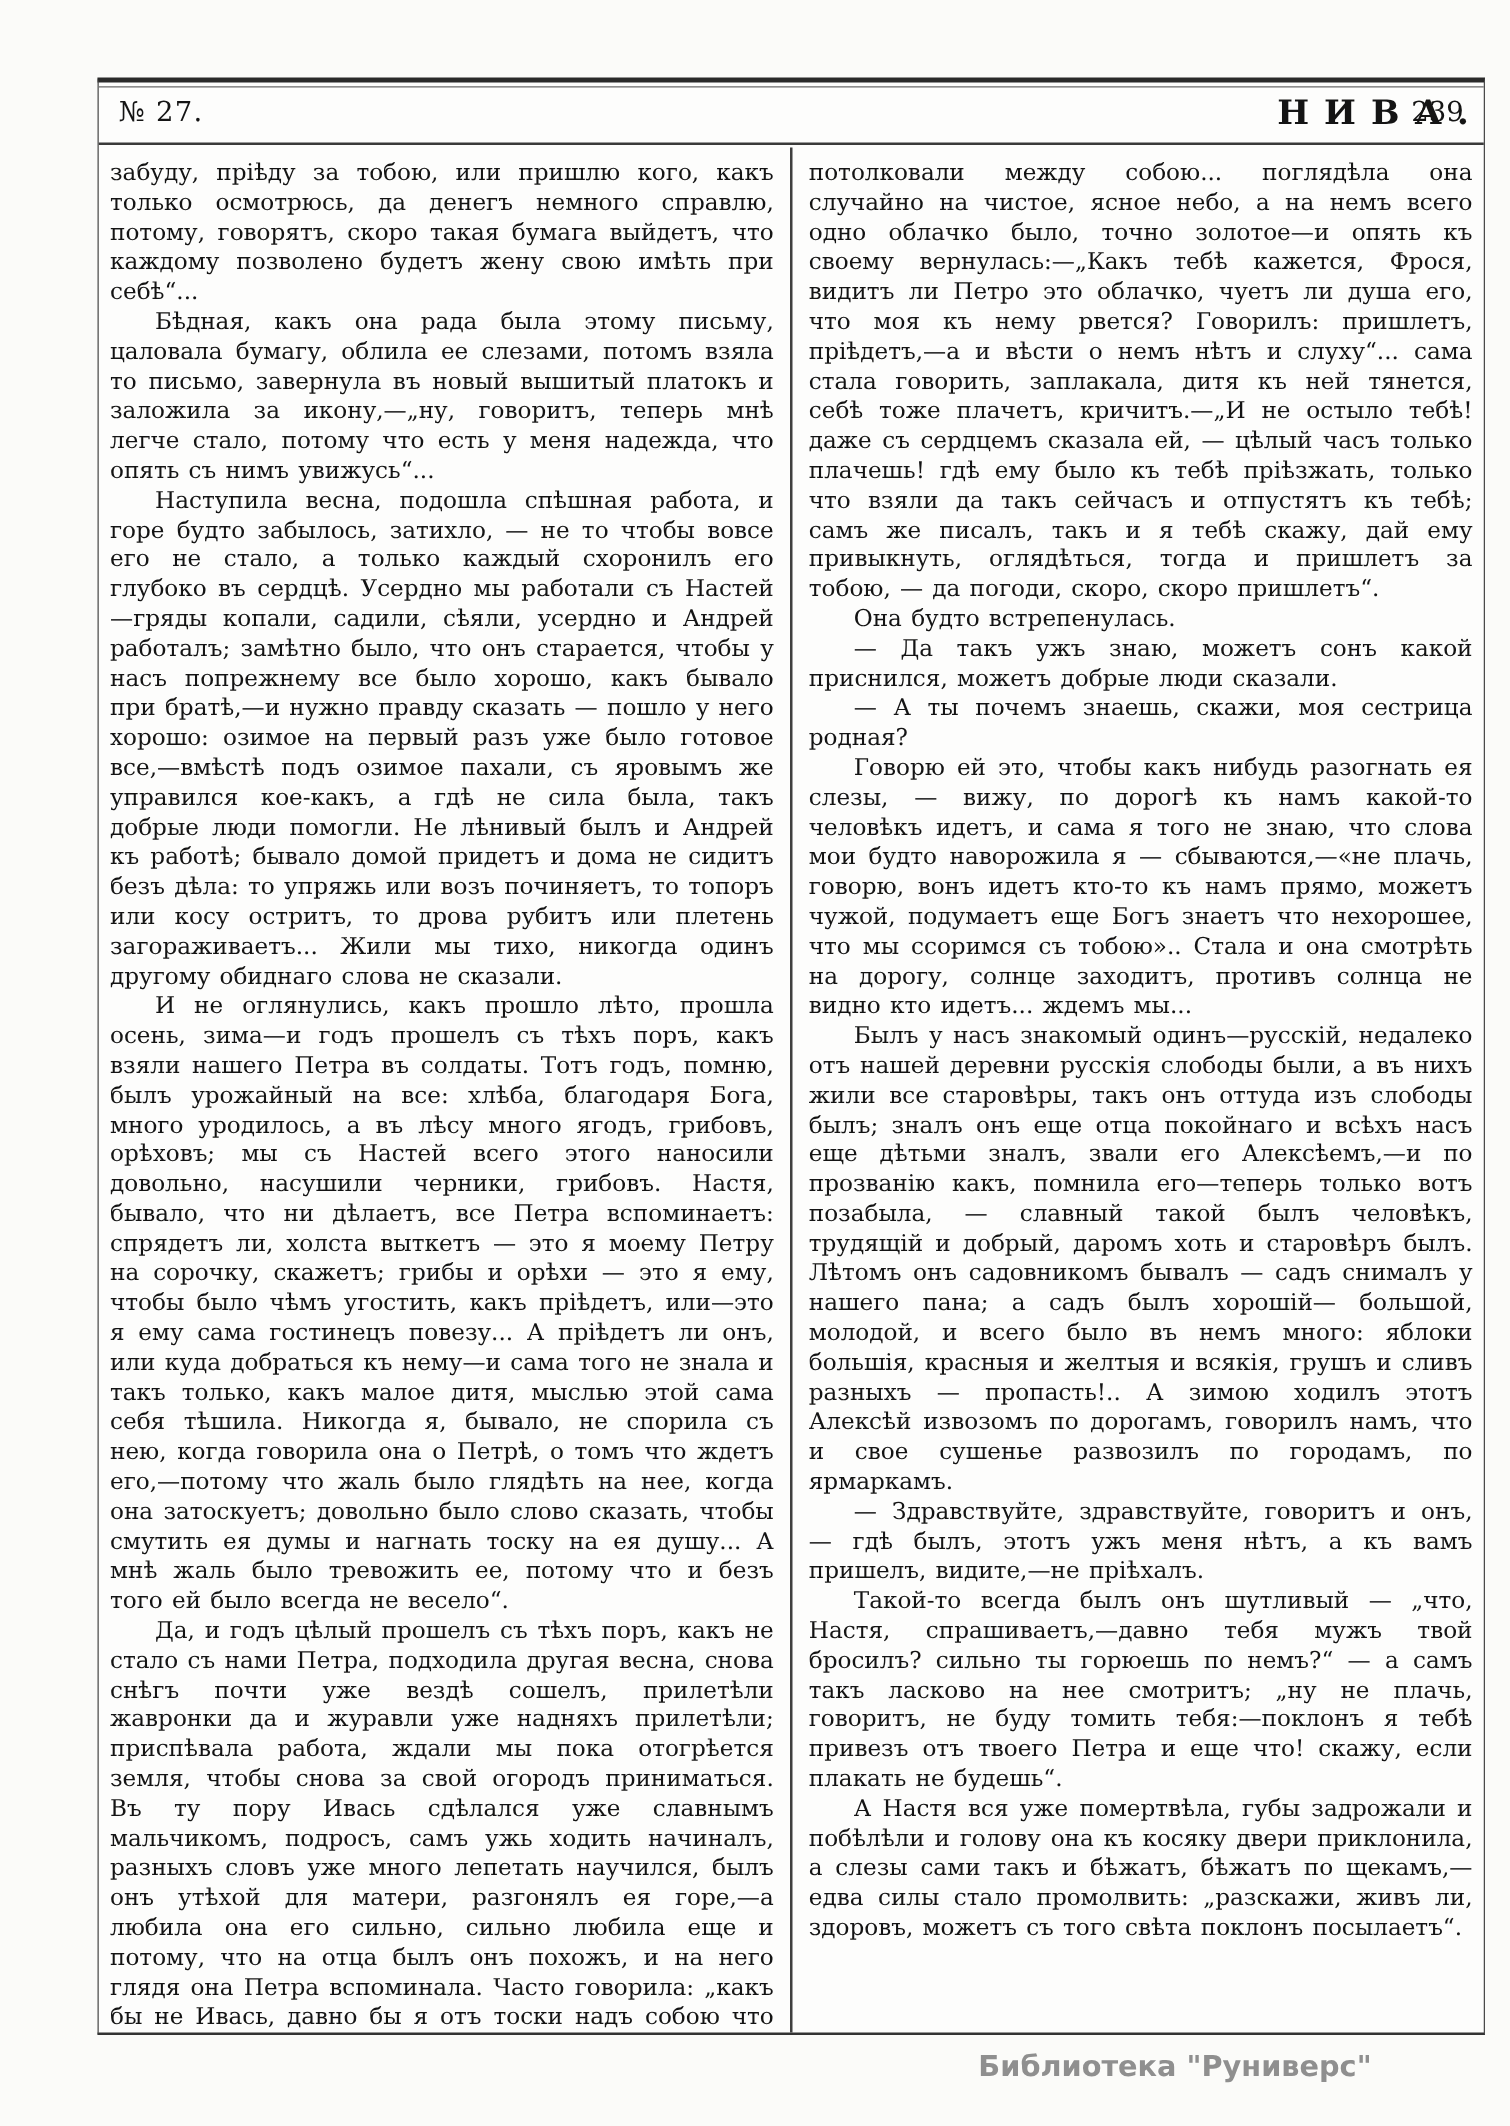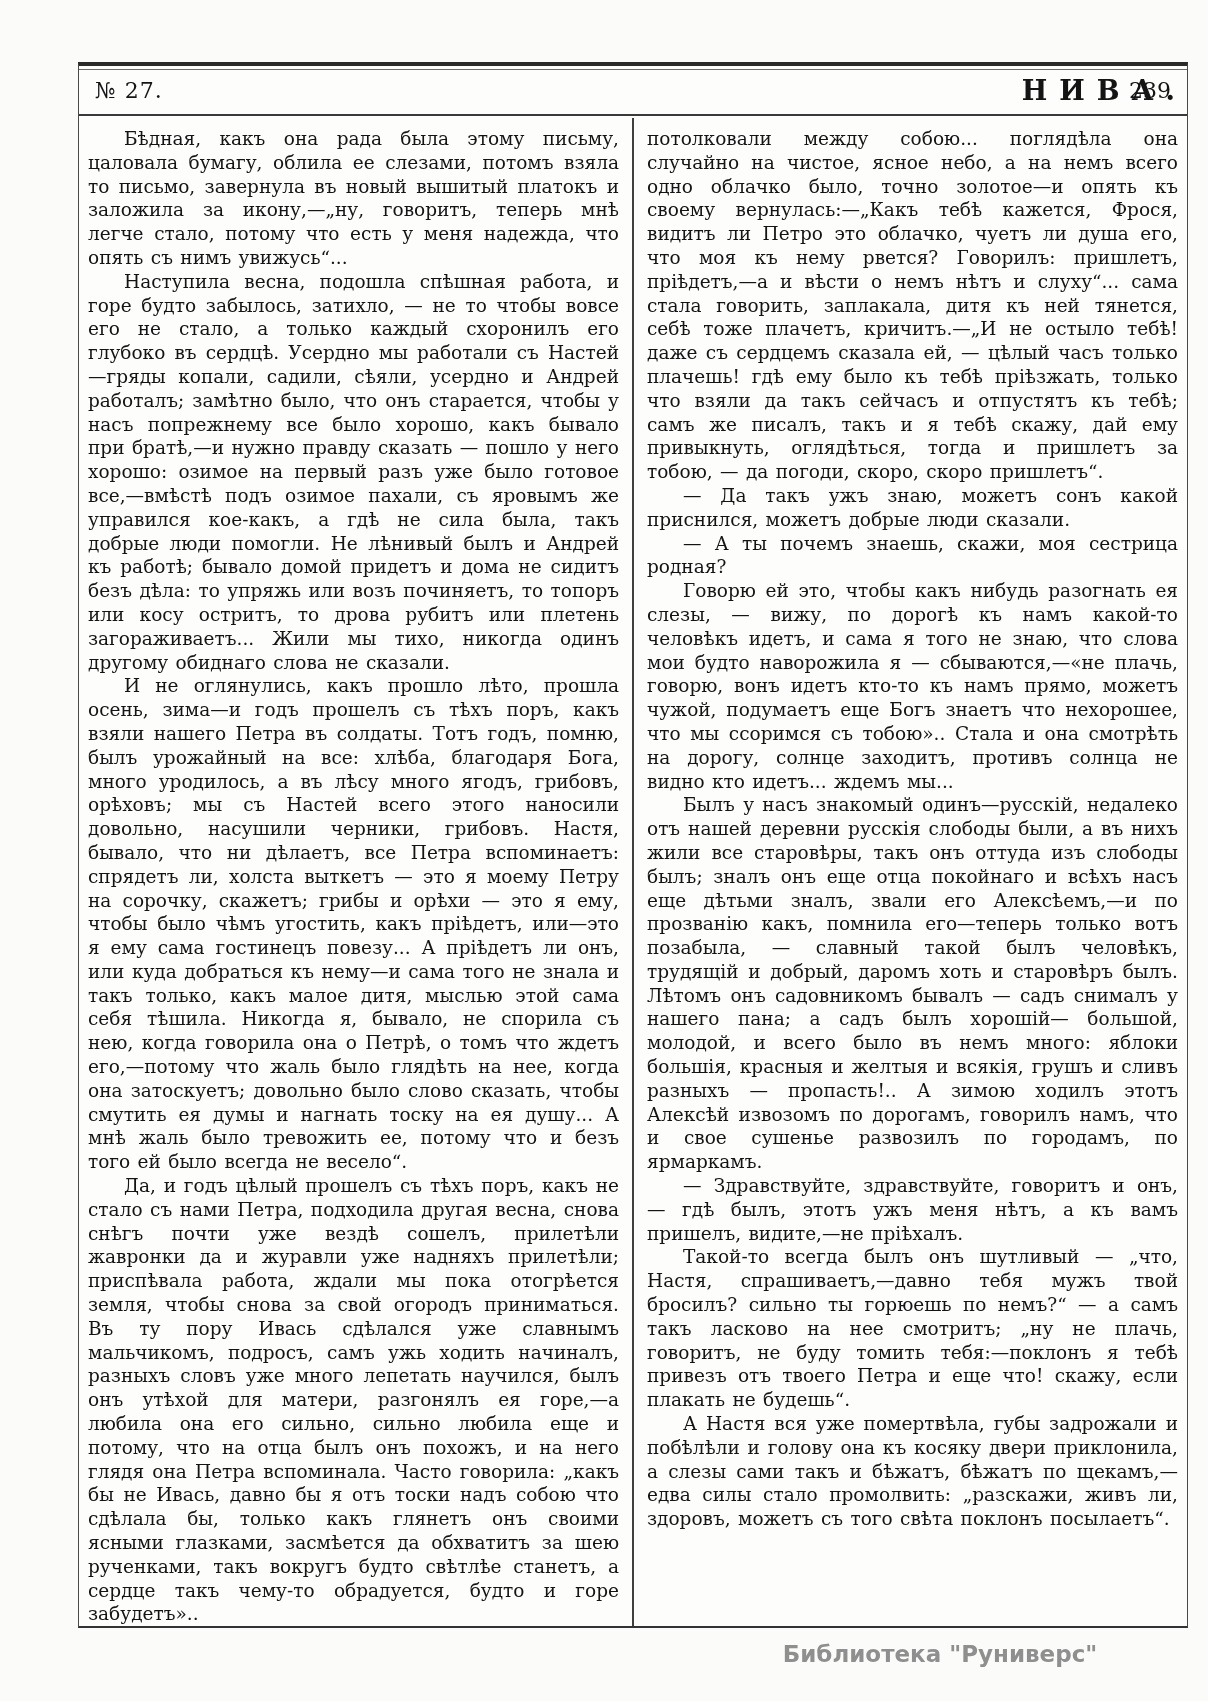--- a/index.html
+++ b/index.html
@@ -85,31 +85,33 @@
     <div class="top-hairline"></div>
 
     <div class="header">
       <span class="masthead">НИВА.</span>
       <span class="issue">№ 27.</span>
       <span class="pagenum">239</span>
     </div>
 
     <div class="columns">
       <div class="column left">
+        <p class="cont">забуду, пріѣду за тобою, или пришлю кого, какъ только осмотрюсь, да денегъ немного справлю, потому, говорятъ, скоро такая бумага выйдетъ, что каждому позволено будетъ жену свою имѣть при себѣ“...</p>
         <p>Бѣдная, какъ она рада была этому письму, цаловала бумагу, облила ее слезами, потомъ взяла то письмо, завернула въ новый вышитый платокъ и заложила за икону,—„ну, говоритъ, теперь мнѣ легче стало, потому что есть у меня надежда, что опять съ нимъ увижусь“...</p>
         <p>Наступила весна, подошла спѣшная работа, и горе будто забылось, затихло, — не то чтобы вовсе его не стало, а только каждый схоронилъ его глубоко въ сердцѣ. Усердно мы работали съ Настей—гряды копали, садили, сѣяли, усердно и Андрей работалъ; замѣтно было, что онъ старается, чтобы у насъ попрежнему все было хорошо, какъ бывало при братѣ,—и нужно правду сказать — пошло у него хорошо: озимое на первый разъ уже было готовое все,—вмѣстѣ подъ озимое пахали, съ яровымъ же управился кое-какъ, а гдѣ не сила была, такъ добрые люди помогли. Не лѣнивый былъ и Андрей къ работѣ; бывало домой придетъ и дома не сидитъ безъ дѣла: то упряжь или возъ починяетъ, то топоръ или косу остритъ, то дрова рубитъ или плетень загораживаетъ... Жили мы тихо, никогда одинъ другому обиднаго слова не сказали.</p>
         <p>И не оглянулись, какъ прошло лѣто, прошла осень, зима—и годъ прошелъ съ тѣхъ поръ, какъ взяли нашего Петра въ солдаты. Тотъ годъ, помню, былъ урожайный на все: хлѣба, благодаря Бога, много уродилось, а въ лѣсу много ягодъ, грибовъ, орѣховъ; мы съ Настей всего этого наносили довольно, насушили черники, грибовъ. Настя, бывало, что ни дѣлаетъ, все Петра вспоминаетъ: спрядетъ ли, холста выткетъ — это я моему Петру на сорочку, скажетъ; грибы и орѣхи — это я ему, чтобы было чѣмъ угостить, какъ пріѣдетъ, или—это я ему сама гостинецъ повезу... А пріѣдетъ ли онъ, или куда добраться къ нему—и сама того не знала и такъ только, какъ малое дитя, мыслью этой сама себя тѣшила. Никогда я, бывало, не спорила съ нею, когда говорила она о Петрѣ, о томъ что ждетъ его,—потому что жаль было глядѣть на нее, когда она затоскуетъ; довольно было слово сказать, чтобы смутить ея думы и нагнать тоску на ея душу... А мнѣ жаль было тревожить ее, потому что и безъ того ей было всегда не весело“.</p>
         <p>Да, и годъ цѣлый прошелъ съ тѣхъ поръ, какъ не стало съ нами Петра, подходила другая весна, снова снѣгъ почти уже вездѣ сошелъ, прилетѣли жавронки да и журавли уже надняхъ прилетѣли; приспѣвала работа, ждали мы пока отогрѣется земля, чтобы снова за свой огородъ приниматься. Въ ту пору Ивась сдѣлался уже славнымъ мальчикомъ, подросъ, самъ ужь ходить начиналъ, разныхъ словъ уже много лепетать научился, былъ онъ утѣхой для матери, разгонялъ ея горе,—а любила она его сильно, сильно любила еще и потому, что на отца былъ онъ похожъ, и на него глядя она Петра вспоминала. Часто говорила: „какъ бы не Ивась, давно бы я отъ тоски надъ собою что сдѣлала бы, только какъ глянетъ онъ своими ясными глазками, засмѣется да обхватитъ за шею рученками, такъ вокругъ будто свѣтлѣе станетъ, а сердце такъ чему-то обрадуется, будто и горе забудетъ»..</p>
 
       </div>
 
       <div class="divider"></div>
 
       <div class="column right">
         <p class="cont">потолковали между собою... поглядѣла она случайно на чистое, ясное небо, а на немъ всего одно облачко было, точно золотое—и опять къ своему вернулась:—„Какъ тебѣ кажется, Фрося, видитъ ли Петро это облачко, чуетъ ли душа его, что моя къ нему рвется? Говорилъ: пришлетъ, пріѣдетъ,—а и вѣсти о немъ нѣтъ и слуху“... сама стала говорить, заплакала, дитя къ ней тянется, себѣ тоже плачетъ, кричитъ.—„И не остыло тебѣ! даже съ сердцемъ сказала ей, — цѣлый часъ только плачешь! гдѣ ему было къ тебѣ пріѣзжать, только что взяли да такъ сейчасъ и отпустятъ къ тебѣ; самъ же писалъ, такъ и я тебѣ скажу, дай ему привыкнуть, оглядѣться, тогда и пришлетъ за тобою, — да погоди, скоро, скоро пришлетъ“.</p>
+        <p>Она будто встрепенулась.</p>
         <p>— Да такъ ужъ знаю, можетъ сонъ какой приснился, можетъ добрые люди сказали.</p>
         <p>— А ты почемъ знаешь, скажи, моя сестрица родная?</p>
         <p>Говорю ей это, чтобы какъ нибудь разогнать ея слезы, — вижу, по дорогѣ къ намъ какой-то человѣкъ идетъ, и сама я того не знаю, что слова мои будто наворожила я — сбываются,—«не плачь, говорю, вонъ идетъ кто-то къ намъ прямо, можетъ чужой, подумаетъ еще Богъ знаетъ что нехорошее, что мы ссоримся съ тобою».. Стала и она смотрѣть на дорогу, солнце заходитъ, противъ солнца не видно кто идетъ... ждемъ мы...</p>
         <p>Былъ у насъ знакомый одинъ—русскій, недалеко отъ нашей деревни русскія слободы были, а въ нихъ жили все старовѣры, такъ онъ оттуда изъ слободы былъ; зналъ онъ еще отца покойнаго и всѣхъ насъ еще дѣтьми зналъ, звали его Алексѣемъ,—и по прозванію какъ, помнила его—теперь только вотъ позабыла, — славный такой былъ человѣкъ, трудящій и добрый, даромъ хоть и старовѣръ былъ. Лѣтомъ онъ садовникомъ бывалъ — садъ снималъ у нашего пана; а садъ былъ хорошій— большой, молодой, и всего было въ немъ много: яблоки большія, красныя и желтыя и всякія, грушъ и сливъ разныхъ — пропасть!.. А зимою ходилъ этотъ Алексѣй извозомъ по дорогамъ, говорилъ намъ, что и свое сушенье развозилъ по городамъ, по ярмаркамъ.</p>
         <p>— Здравствуйте, здравствуйте, говоритъ и онъ, — гдѣ былъ, этотъ ужъ меня нѣтъ, а къ вамъ пришелъ, видите,—не пріѣхалъ.</p>
         <p>Такой-то всегда былъ онъ шутливый — „что, Настя, спрашиваетъ,—давно тебя мужъ твой бросилъ? сильно ты горюешь по немъ?“ — а самъ такъ ласково на нее смотритъ; „ну не плачь, говоритъ, не буду томить тебя:—поклонъ я тебѣ привезъ отъ твоего Петра и еще что! скажу, если плакать не будешь“.</p>
         <p>А Настя вся уже помертвѣла, губы задрожали и побѣлѣли и голову она къ косяку двери приклонила, а слезы сами такъ и бѣжатъ, бѣжатъ по щекамъ,—едва силы стало промолвить: „разскажи, живъ ли, здоровъ, можетъ съ того свѣта поклонъ посылаетъ“.</p>
 
       </div>
     </div>

